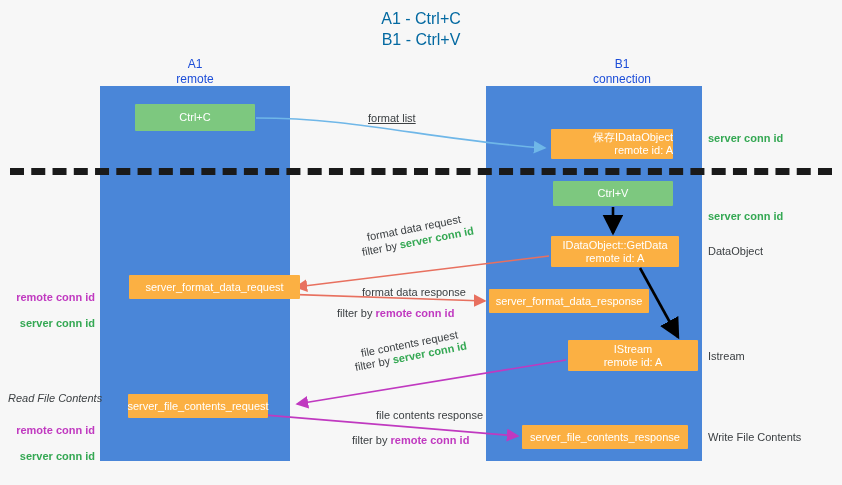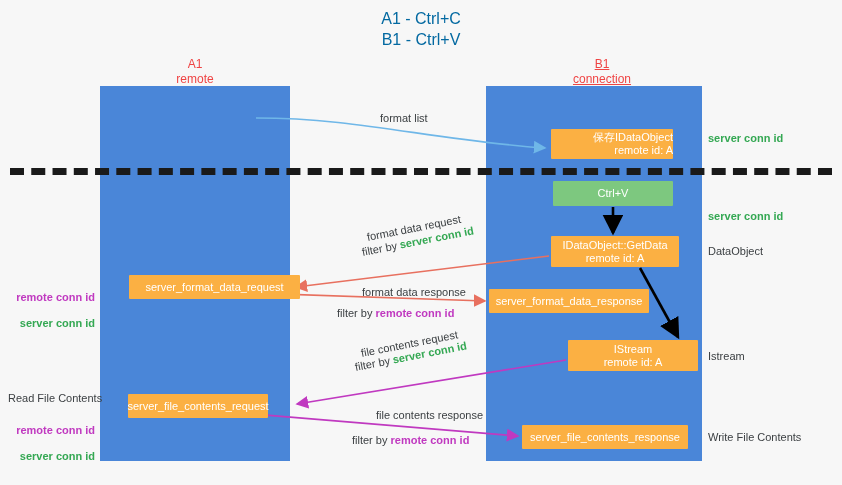--- a/index.html
+++ b/index.html
@@ -30,25 +30,25 @@
     line-height: 21px;
     color: #0369a1;
     white-space: pre-line;
   }
 
   
   .col-head {
     text-align: center;
     font-size: 12px;
     line-height: 15px;
-    color: #ef4444;
+    color: #1d4ed8;
     white-space: pre-line;
   }
   #head-a1 { left: 100px; top: 57px; width: 190px; }
-  #head-b1 { left: 494px; top: 57px; width: 216px; text-decoration: underline; }
+  #head-b1 { left: 514px; top: 57px; width: 216px; }
 
   
   .lane {
     background: #4a86d8;
   }
   #lane-a1 { left: 100px; top: 86px; width: 190px; height: 375px; }
   #lane-b1 { left: 486px; top: 86px; width: 216px; height: 375px; }
 
   
   #dash-line {
@@ -94,38 +94,38 @@
   }
   .note.green  { color: #34a853; font-weight: bold; }
 
   #note-server-1 { left: 708px; top: 132px; }
   #note-server-2 { left: 708px; top: 210px; }
   #note-dataobject { left: 708px; top: 245px; }
   #note-istream { left: 708px; top: 350px; }
   #note-writefile { left: 708px; top: 431px; }
 
   #note-left-1 { left: 10px; top: 278px; text-align: right; width: 85px; }
-  #note-readfile { left: 8px; top: 392px; }
+  #note-readfile { left: 8px; top: 392px; font-style: italic; }
   #note-left-2 { left: 10px; top: 411px; text-align: right; width: 85px; }
 
   .conn-pair .p-line { color: #c039c0; font-weight: bold; }
   .conn-pair .g-line { color: #34a853; font-weight: bold; }
 
   
   .alabel {
     font-size: 11px;
     line-height: 14px;
     color: #3c4043;
     white-space: nowrap;
   }
   .alabel .g { color: #34a853; font-weight: bold; }
   .alabel .p { color: #c039c0; font-weight: bold; }
   .rot-up { transform: rotate(-11deg); transform-origin: left center; }
 
-  #lab-format-list { left: 380px; top: 111px; }
+  #lab-format-list { left: 368px; top: 111px; text-decoration: underline; }
   #lab-fdr-1 { left: 367px; top: 230px; }
   #lab-fdr-2 { left: 362px; top: 245px; }
   #lab-fdresp-1 { left: 362px; top: 285px; }
   #lab-fdresp-2 { left: 337px; top: 306px; }
   #lab-fcr-1 { left: 361px; top: 346px; }
   #lab-fcr-2 { left: 355px; top: 360px; }
   #lab-fcresp-1 { left: 376px; top: 408px; }
   #lab-fcresp-2 { left: 352px; top: 433px; }
 
   svg#wires {
@@ -177,20 +177,23 @@
 
     <path d="M132,289 L485,301" stroke="#e8705f" stroke-width="1.6" fill="none" marker-end="url(#ar-red)"></path>
 
     <path d="M566,360 L297,404" stroke="#c039c0" stroke-width="1.6" fill="none" marker-end="url(#ar-purple)"></path>
 
     <path d="M132,404 L518,436" stroke="#c039c0" stroke-width="1.6" fill="none" marker-end="url(#ar-purple)"></path>
   </svg>
 
   <div class="abs" id="dash-line"></div>
 
+  <div class="abs box green" id="box-ctrlc">
+    <span>Ctrl+C</span>
+  </div>
 
   <div class="abs box orange" id="box-dataobj">
     <span>保存IDataObject</span>
     <span class="l2">remote id: A</span>
   </div>
 
   <div class="abs box green" id="box-ctrlv">
     <span>Ctrl+V</span>
   </div>
 

